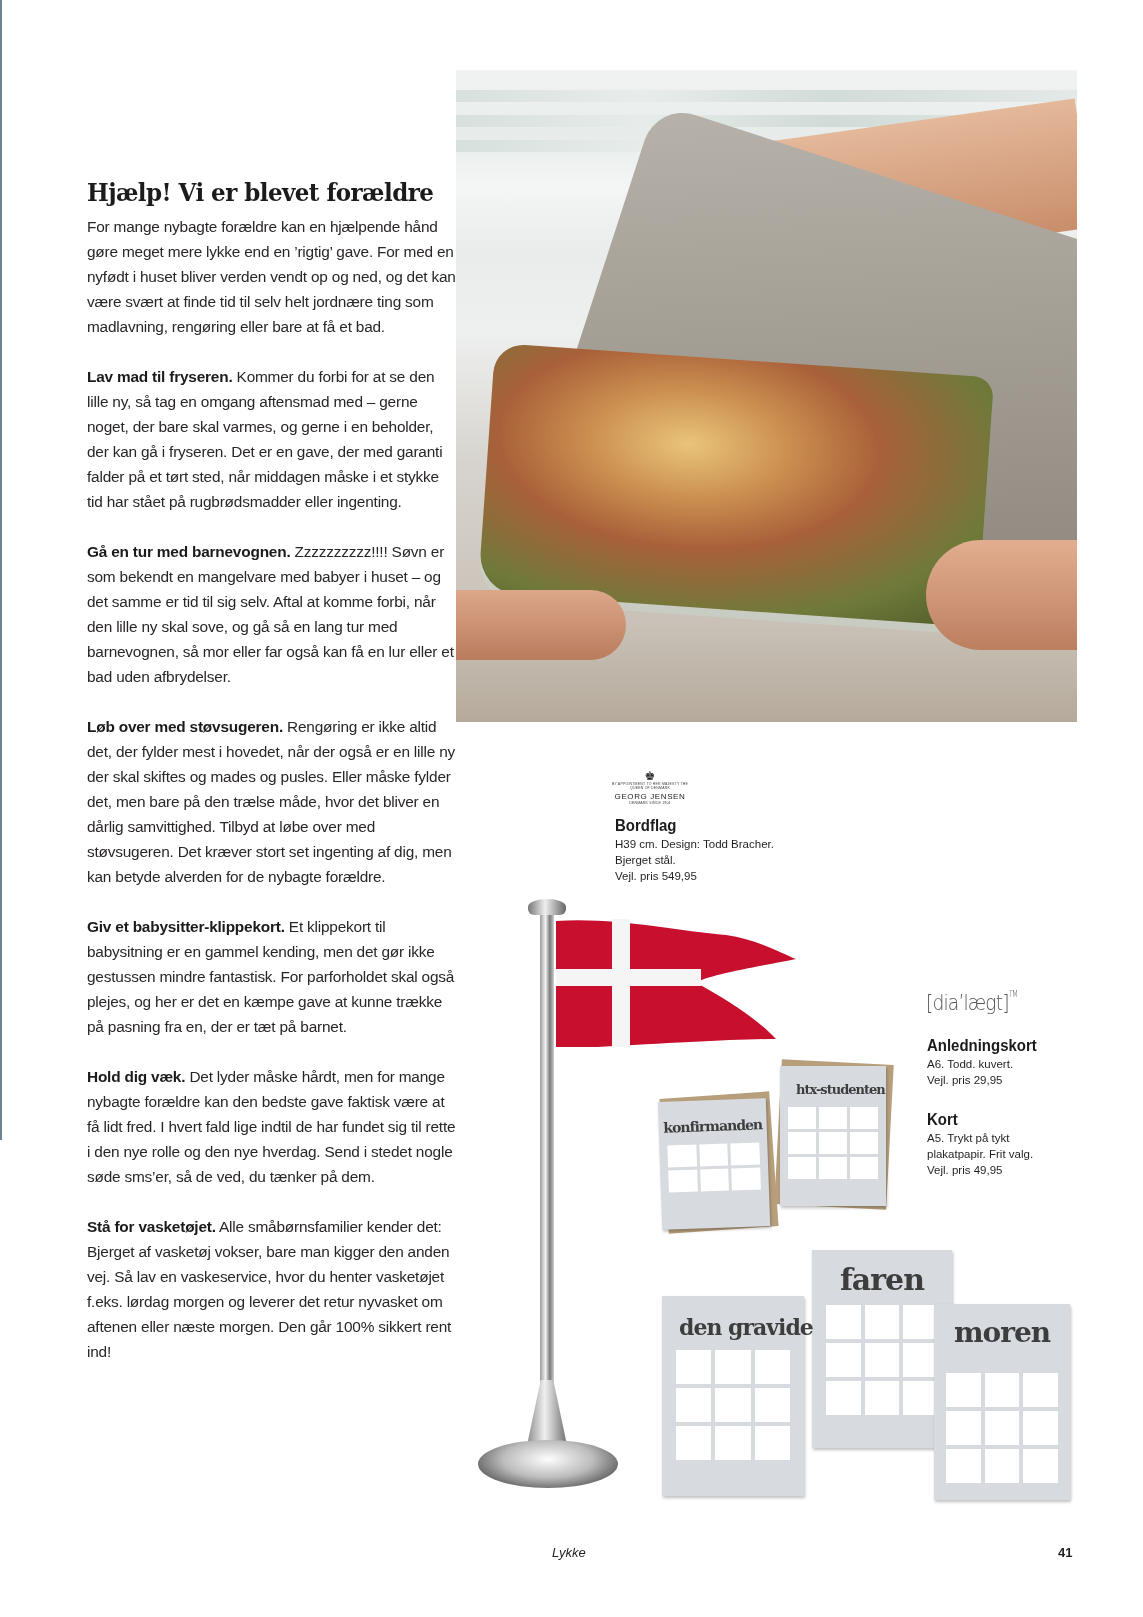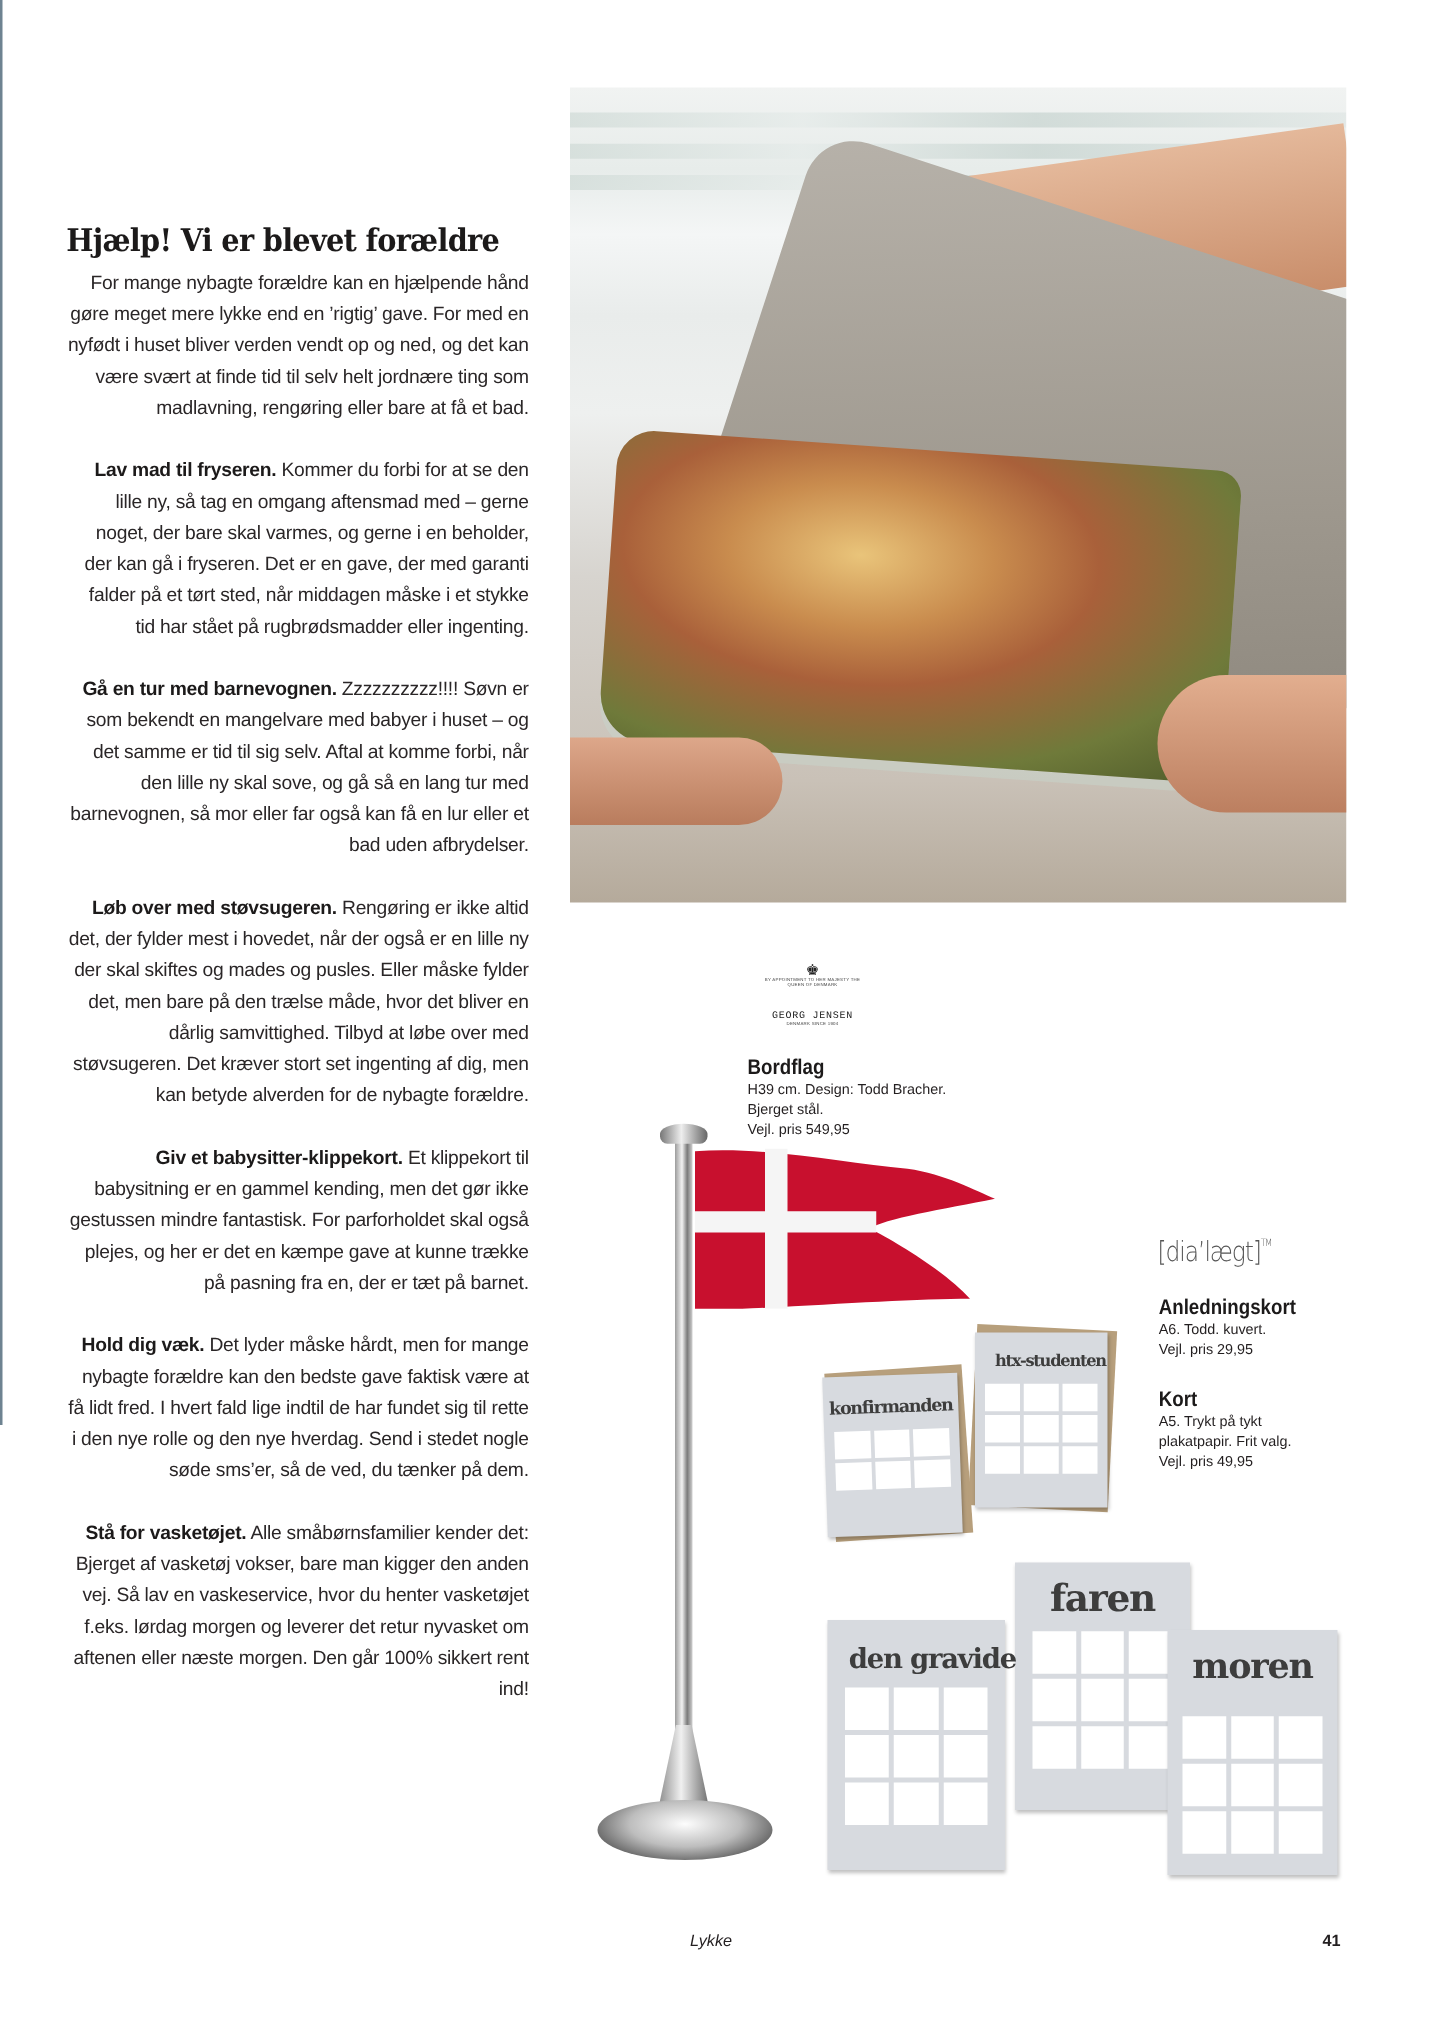--- a/index.html
+++ b/index.html
@@ -1,40 +1,40 @@
 <!DOCTYPE html>
 <html><head>
 <meta charset="utf-8">
 <style>
   html, body { margin: 0; padding: 0; background: #ffffff; }
   body { width: 1143px; height: 1617px; position: relative; overflow: hidden; font-family: "Liberation Sans", sans-serif; color: #231f20; }
   .page-edge { position: absolute; left: 0; top: 0; width: 2px; height: 1140px; background: #6e8391; }
 
-  .article { position: absolute; left: 53px; top: 178px; width: 370px; text-align: right; }
+  .article { position: absolute; left: 87px; top: 178px; width: 370px; }
   .title { font-family: "DejaVu Serif", serif; font-weight: bold; font-size: 25px; letter-spacing: -0.6px; margin: 0 0 7px 0; color: #1c1a1a; transform: scaleX(0.92); transform-origin: left; white-space: nowrap; }
   .para { font-size: 15.4px; line-height: 25px; margin: 0 0 25px 0; letter-spacing: -0.2px; color: #2a2627; }
   .para b { font-weight: bold; color: #1c1a1a; }
 
   .photo { position: absolute; left: 456px; top: 70px; width: 621px; height: 652px; overflow: hidden; background: linear-gradient(180deg, #f1f3f2 0%, #e7ecea 10%, #f4f6f6 18%, #e9eceb 28%, #eef0ef 40%, #d7d4cf 60%, #c9c1b7 85%, #b5aa9b 100%); }
   .blind { position: absolute; left: 0; width: 100%; height: 12px; background: linear-gradient(90deg, #cfdad6, #e5ebe9 30%, #c6d3cf 60%, #dfe6e4); opacity: 0.7; }
   .arm1 { position: absolute; left: 170px; top: 60px; width: 460px; height: 130px; background: linear-gradient(180deg, #e4b89a, #c98e6b); border-radius: 80px 0 0 90px; transform: rotate(-8deg); }
   .lid { position: absolute; left: 130px; top: 110px; width: 560px; height: 370px; background: linear-gradient(160deg, #b7b2aa, #9d978d 60%, #8b857b); border-radius: 40px 60px 120px 30px; transform: rotate(18deg); }
   .dish { position: absolute; left: 30px; top: 290px; width: 500px; height: 250px; background: radial-gradient(ellipse at 40% 35%, #e9c47a 0%, #c98c4e 25%, #a9603a 45%, #6f7a3a 75%, #4e5a2a 100%); border-radius: 30px 20px 40px 40px; transform: rotate(4deg); box-shadow: 0 8px 0 rgba(200,210,200,0.6); }
   .hand-low { position: absolute; left: 0; top: 520px; width: 170px; height: 70px; background: linear-gradient(180deg, #dda78a, #b97c5d); border-radius: 0 40px 40px 0; }
   .hand-right { position: absolute; left: 470px; top: 470px; width: 160px; height: 110px; background: linear-gradient(180deg, #e2ae8f, #bc7f60); border-radius: 60px 0 0 60px; }
 
   .gj-logo { position: absolute; left: 610px; top: 770px; width: 80px; text-align: center; }
   .crown { font-size: 12px; line-height: 12px; color: #222; }
   .gj-small { font-size: 3.5px; line-height: 4px; color: #444; letter-spacing: 0.2px; }
-  .gj-name { font-family: Liberation Mono, monospace; font-size: 8px; letter-spacing: 0.6px; color: #222; margin-top: 18px; }
+  .gj-name { font-family: Liberation Sans, sans-serif; font-size: 8px; letter-spacing: 0.6px; color: #222; margin-top: 2px; }
 
   .product { position: absolute; }
   .product .pname { font-family: "Liberation Sans", sans-serif; font-weight: bold; font-size: 17px; line-height: 20px; color: #1c1a1a; transform: scaleX(0.88); transform-origin: left; white-space: nowrap; }
   .product .pline { font-size: 11.5px; line-height: 16px; color: #231f20; white-space: nowrap; }
-  .bordflag-info { left: 598px; top: 816px; margin-top: 28px; }
+  .bordflag-info { left: 615px; top: 816px; }
   .anled-info { left: 927px; top: 1036px; }
   .kort-info { left: 927px; top: 1110px; }
 
   .dialaegt { position: absolute; left: 926px; top: 990px; font-family: "DejaVu Sans", sans-serif; font-weight: 300; font-size: 22px; color: #555; letter-spacing: -1px; transform: scaleX(0.85); transform-origin: left; white-space: nowrap; }
   .dialaegt sup { font-size: 8px; vertical-align: top; }
 
   .flag-pole { position: absolute; left: 540px; top: 900px; width: 14px; height: 520px; background: linear-gradient(90deg, #9c9c9c, #f2f2f2 40%, #7a7a7a 70%, #cfcfcf); }
   .flag-top { position: absolute; left: 528px; top: 899px; width: 38px; height: 16px; border-radius: 50% 50% 6px 6px; background: linear-gradient(90deg, #777, #eee 45%, #666); }
   .flag-base { position: absolute; left: 478px; top: 1440px; width: 140px; height: 48px; border-radius: 50%; background: radial-gradient(ellipse at 50% 40%, #fdfdfd, #bdbdbd 45%, #5a5a5a 80%, #2a2a2a); }
   .flag-cone { position: absolute; left: 526px; top: 1380px; width: 42px; height: 70px; background: linear-gradient(90deg, #888, #f0f0f0 45%, #6a6a6a); clip-path: polygon(35% 0, 65% 0, 100% 100%, 0 100%); }

